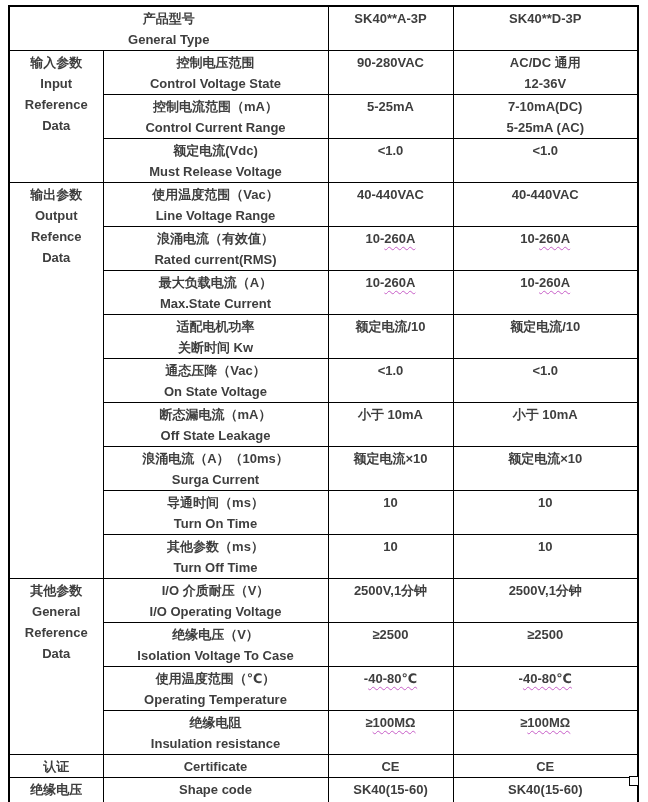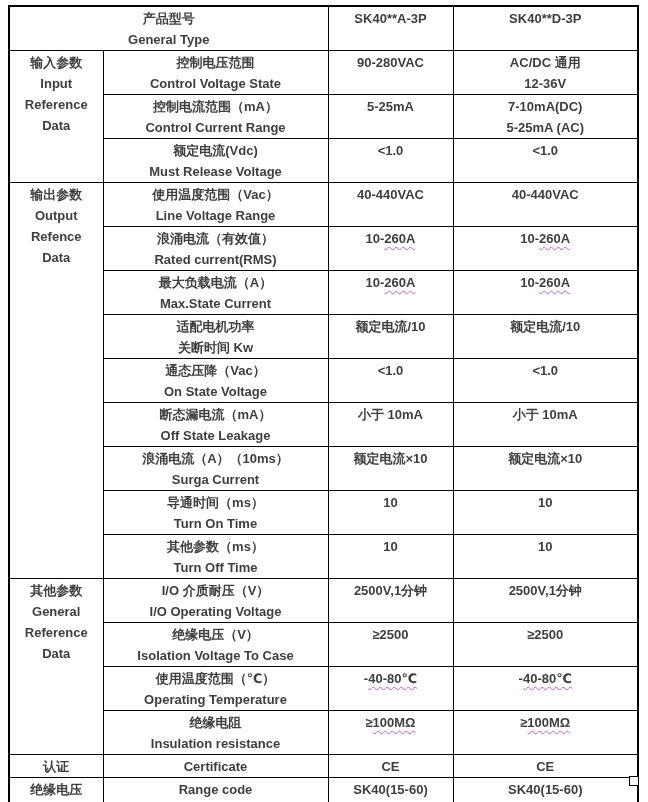--- a/index.html
+++ b/index.html
@@ -306,21 +306,21 @@
           </td>
           <td class="val">
             <div>CE</div>
           </td>
         </tr>
         <tr class="shape-row">
           <td class="cat">
             <div>绝缘电压</div>
           </td>
           <td class="param">
-            <div>Range code</div>
+            <div>Shape code</div>
           </td>
           <td class="val">
             <div>SK40(15-60)</div>
           </td>
           <td class="val">
             <div>SK40(15-60)</div>
           </td>
         </tr>
       </tbody>
   </table>

